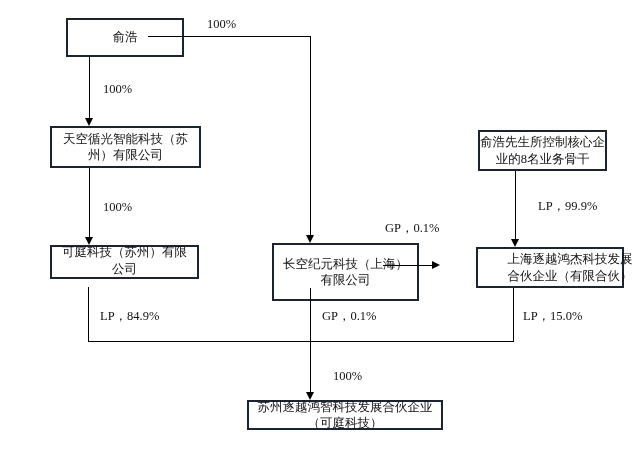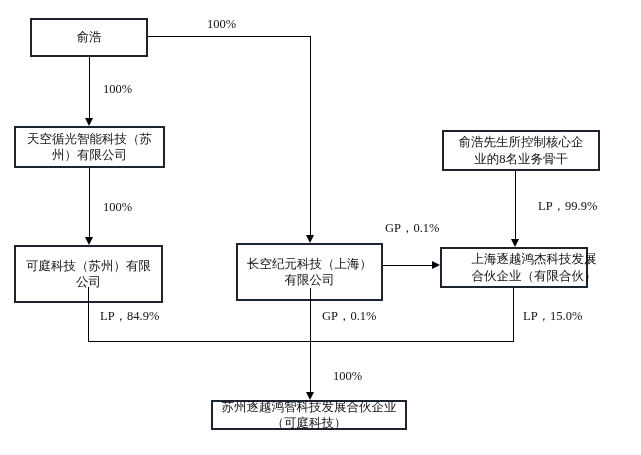--- a/index.html
+++ b/index.html
@@ -17,20 +17,21 @@
     box-sizing: border-box;
     border: 2px solid #1c2430;
     background: #ffffff;
     display: flex;
     flex-direction: column;
     align-items: center;
     justify-content: center;
     text-align: center;
     font-size: 12.5px;
     line-height: 1.32;
+    margin-left: 36px;
   }
   .node .ln { display: block; white-space: nowrap; }
   .edge-h { position: absolute; height: 1px; background: #000000; }
   .edge-v { position: absolute; width: 1px; background: #000000; }
   .arrow-down {
     position: absolute; width: 0; height: 0;
     border-left: 4px solid transparent;
     border-right: 4px solid transparent;
     border-top: 8px solid #000000;
   }
@@ -53,31 +54,31 @@
 
   <div class="node" style="left:30px; top:18px; width:118px; height:39px;">
     <span class="ln">俞浩</span>
   </div>
 
   <div class="node" style="left:14px; top:126px; width:151px; height:42px;text-align:center;">
     <span class="ln">天空循光智能科技（苏</span>
     <span class="ln">州）有限公司</span>
   </div>
 
-  <div class="node" style="left:14px; top:245px; width:149px; height:58px;">
+  <div class="node" style="left:14px; top:245px; width:149px; height:34px;justify-content:flex-end;">
     <span class="ln">可庭科技（苏州）有限</span>
     <span class="ln">公司</span>
   </div>
 
   <div class="node" style="left:236px; top:243px; width:147px; height:58px;">
     <span class="ln">长空纪元科技（上海）</span>
     <span class="ln">有限公司</span>
   </div>
 
-  <div class="node" style="left:442px; top:130px; width:158px; height:41px;">
+  <div class="node" style="left:442px; top:130px; width:129px; height:41px;">
     <span class="ln">俞浩先生所控制核心企</span>
     <span class="ln">业的8名业务骨干</span>
   </div>
 
   <div class="node" style="left:440px; top:247px; width:148px; height:41px;padding-left:40px;">
     <span class="ln">上海逐越鸿杰科技发展</span>
     <span class="ln">合伙企业（有限合伙）</span>
   </div>
 
   <div class="node" style="left:211px; top:400px; width:196px; height:30px;">

